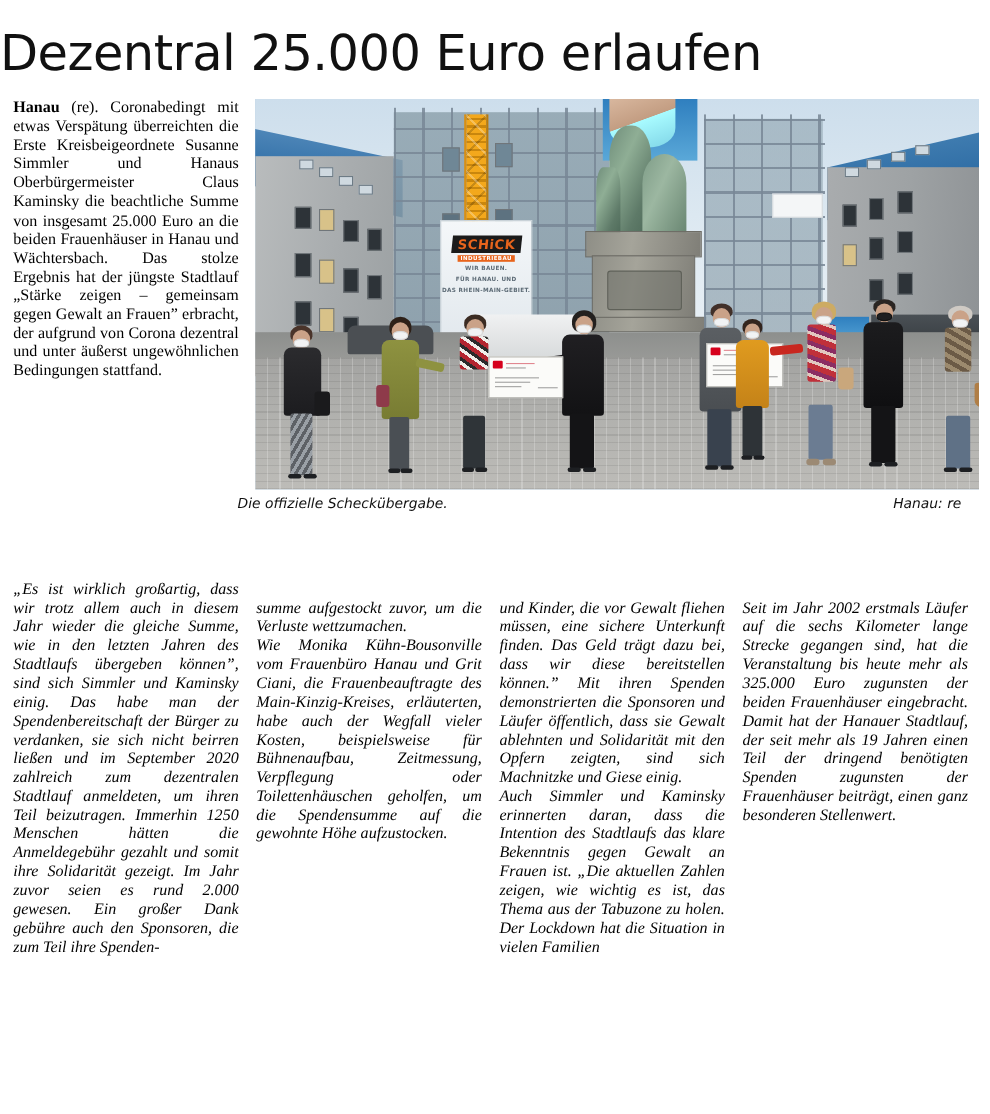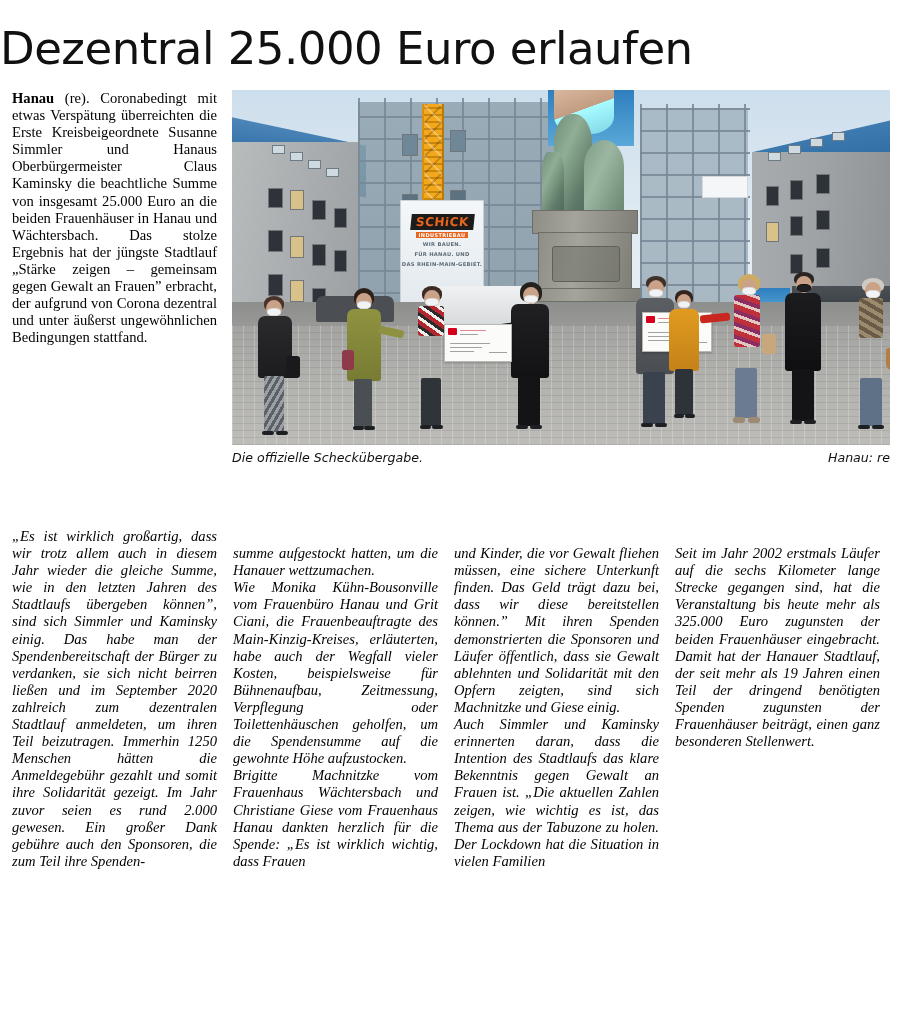--- a/index.html
+++ b/index.html
@@ -65,21 +65,21 @@
     width:658px;height:355px;
   }
   .photo{
     position:relative;
     width:658px;height:355px;
     overflow:hidden;
     background:#b9cfe2;
   }
   .caption{
     position:absolute;
-    left:220px;
+    left:204px;
     top:360px;
     width:658px;
     font-family:"DejaVu Sans", sans-serif;
     font-style:italic;
     font-size:12.6px;
     display:flex;
     justify-content:space-between;
     color:#111;
   }
 
@@ -485,23 +485,22 @@
   </div>
 
   <div class="body-cols">
 
     <div class="col">
       <p>„Es ist wirklich großartig, dass wir trotz allem auch in diesem Jahr wieder die gleiche Summe, wie in den letzten Jahren des Stadtlaufs übergeben können”, sind sich Simmler und Kaminsky einig. Das habe man der Spendenbereitschaft der Bürger zu verdanken, sie sich nicht beirren ließen und im September 2020 zahlreich zum dezentralen Stadtlauf anmeldeten, um ihren Teil beizutragen. Immerhin 1250 Menschen hätten die Anmeldegebühr gezahlt und somit ihre Solidarität gezeigt. Im Jahr zuvor seien es rund 2.000 gewesen. Ein großer Dank gebühre auch den Sponsoren, die zum Teil ihre Spenden-</p>
     </div>
 
     <div class="col offset">
       <span class="spacer-line"></span>
-      <p>summe aufgestockt hatten, um die Hanauer wettzumachen.</p>
+      <p>summe aufgestockt zuvor, um die Verluste wettzumachen.</p>
       <p>Wie Monika Kühn-Bousonville vom Frauenbüro Hanau und Grit Ciani, die Frauenbeauftragte des Main-Kinzig-Kreises, erläuterten, habe auch der Wegfall vieler Kosten, beispielsweise für Bühnenaufbau, Zeitmessung, Verpflegung oder Toilettenhäuschen geholfen, um die Spendensumme auf die gewohnte Höhe aufzustocken.</p>
-      <p>Brigitte Machnitzke vom Frauenhaus Wächtersbach und Christiane Giese vom Frauenhaus Hanau dankten herzlich für die Spende: „Es ist wirklich wichtig, dass Frauen</p>
     </div>
 
     <div class="col offset">
       <span class="spacer-line"></span>
       <p>und Kinder, die vor Gewalt fliehen müssen, eine sichere Unterkunft finden. Das Geld trägt dazu bei, dass wir diese bereitstellen können.” Mit ihren Spenden demonstrierten die Sponsoren und Läufer öffentlich, dass sie Gewalt ablehnten und Solidarität mit den Opfern zeigten, sind sich Machnitzke und Giese einig.</p>
       <p>Auch Simmler und Kaminsky erinnerten daran, dass die Intention des Stadtlaufs das klare Bekenntnis gegen Gewalt an Frauen ist. „Die aktuellen Zahlen zeigen, wie wichtig es ist, das Thema aus der Tabuzone zu holen. Der Lockdown hat die Situation in vielen Familien</p>
     </div>
 
     <div class="col offset">
       <span class="spacer-line"></span>

